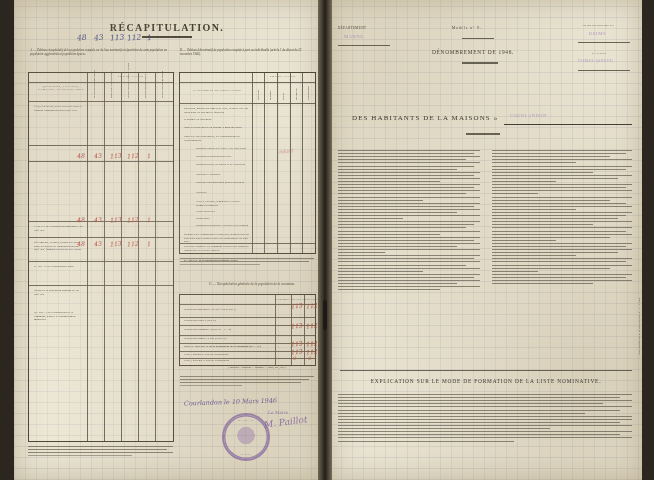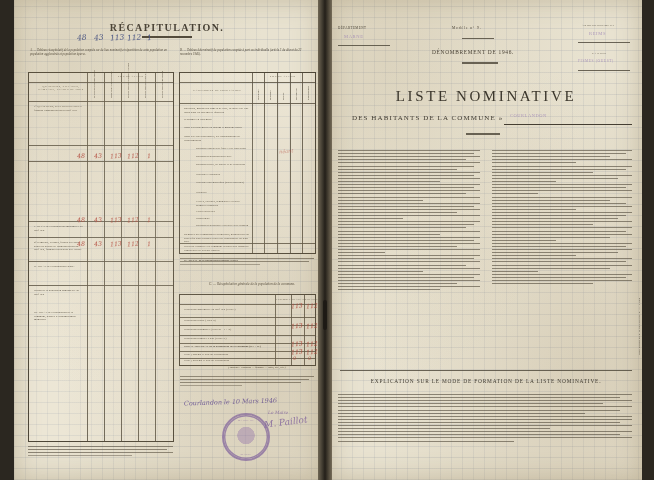--- a/index.html
+++ b/index.html
@@ -312,22 +312,21 @@
   <div class="violet" style="left:589px;top:31px;">REIMS</div>
   <div class="rp-line" style="left:578px;top:42px;width:52px;"></div>
 
   <div class="rp-lbl" style="left:592px;top:52px;font-size:2.8px;">CANTON</div>
   <div class="violet" style="left:578px;top:59px;font-size:3.6px;">FISMES (OUEST)</div>
   <div class="rp-line" style="left:578px;top:70px;width:52px;"></div>
 
   <div class="rp-lbl" style="left:432px;top:49px;font-size:5.4px;letter-spacing:.7px;">DÉNOMBREMENT DE 1946.</div>
   <div class="rp-line" style="left:462px;top:62px;width:36px;height:2px;"></div>
 
-  <div id="liste-nom">LISTE NOMINATIVE</div>
-  <div id="habitants">DES HABITANTS DE LA COMMUNE »</div>
+  <div id="habitants">DES HABITANTS DE LA MAISONS »</div>
   <div class="violet" style="left:510px;top:113px;font-size:4.4px;">COURLANDON</div>
   <div id="commune-rule"></div>
   <div class="rp-line" style="left:466px;top:133px;width:34px;height:2px;"></div>
 
   <div class="colwrap microtext" style="left:338px;top:148px;width:142px;height:215px;">
     <div class="tline s100"></div>
       <div class="tline s96"></div>
       <div class="tline s100"></div>
     <div class="tline s90"></div>
       <div class="tline s100"></div>

